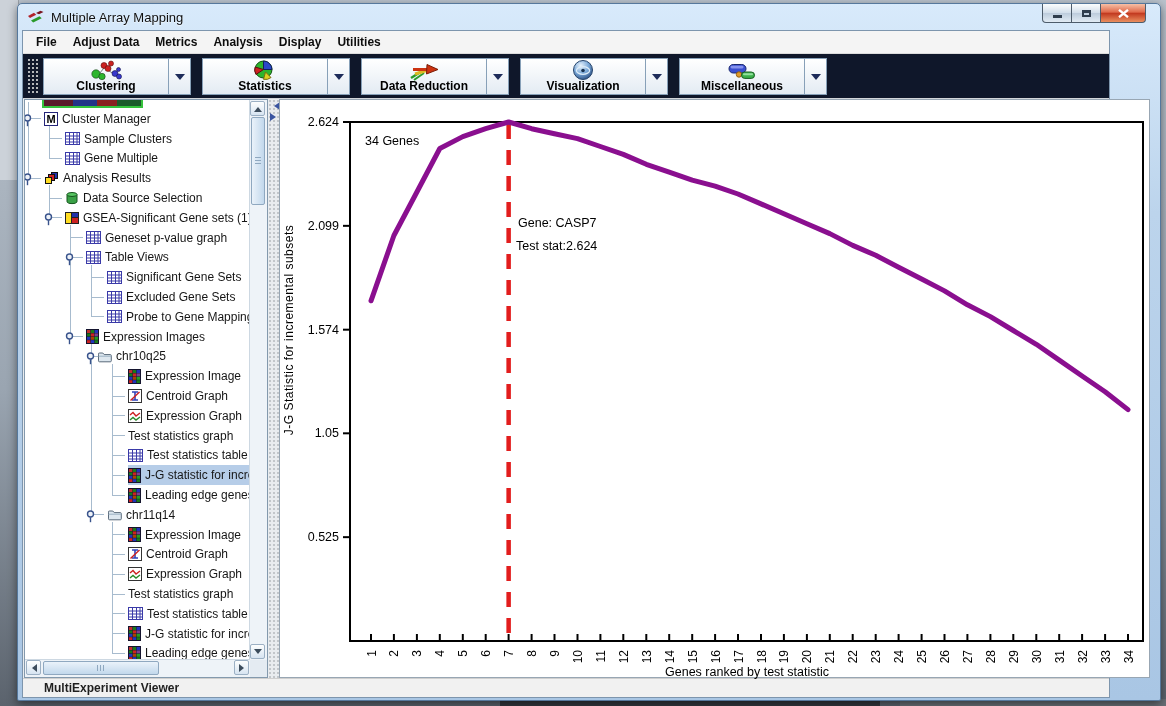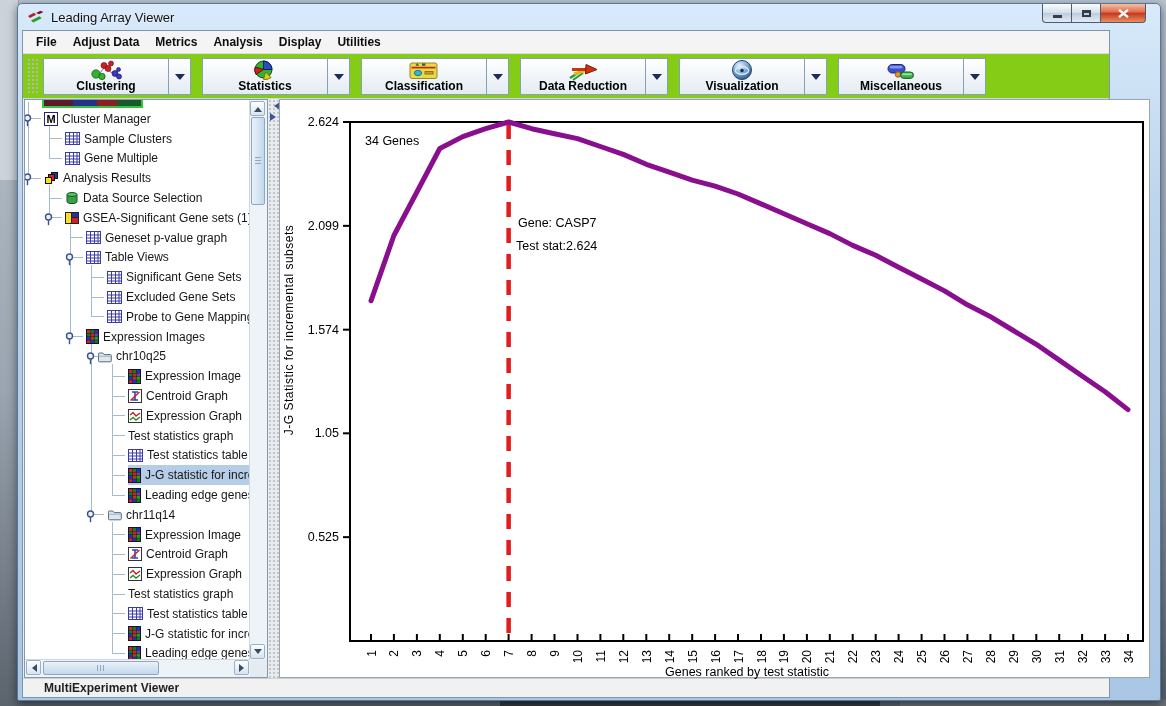--- a/index.html
+++ b/index.html
@@ -29,21 +29,21 @@
       background:linear-gradient(#f6c0a6,#e06a4b 45%,#c23a20 52%,#e98e5e)}
   .g-min{width:9px;height:3px;background:#2f3d4d;margin-top:7px}
   .g-max{width:9px;height:7px;box-sizing:border-box;border:2px solid #2f3d4d;border-top:3px solid #2f3d4d}
 
   .client{position:absolute;left:4px;top:26px;width:1088px;height:668px;background:#eef0f2;
           border:1px solid #7d95ad;box-sizing:border-box;display:flex;flex-direction:column}
 
   
   .menubar{height:22px;background:#f4f4f4;border-bottom:1px solid #dcdcdc;display:flex;align-items:center;padding-left:5px}
   .menu-item{font-size:12px;font-weight:700;color:#0d0d0d;padding:2px 8px;cursor:default}
-  .toolbar{height:44px;background:#84cc16;border-bottom:1px solid #d2d6da;display:flex;align-items:center;padding-left:4px}
+  .toolbar{height:44px;background:#0f172a;border-bottom:1px solid #d2d6da;display:flex;align-items:center;padding-left:4px}
   .tb-handle{width:13px;height:36px;margin-right:3px;
       background-image:radial-gradient(#b4b7ba 1px,transparent 1.3px);background-size:4px 4px}
   .tb-group{display:flex;margin-right:11px}
   .tb-main{width:126px;height:37px;box-sizing:border-box;border:1px solid #87a0b8;
       background:linear-gradient(#ffffff,#e3ebf3);display:flex;flex-direction:column;
       align-items:center;justify-content:flex-end;padding-bottom:1px}
   .tb-icon{height:21px;display:flex;align-items:flex-end;margin-bottom:-1px}
   .tb-label{font-size:12px;font-weight:700;color:#000;line-height:13px;white-space:nowrap}
   .tb-arrow{width:22px;height:37px;box-sizing:border-box;border:1px solid #87a0b8;border-left:none;
       background:linear-gradient(#ffffff,#e3ebf3);display:flex;align-items:center;justify-content:center}
@@ -111,21 +111,21 @@
 <div class="frag-b1"></div>
 <div class="frag-b2"></div>
 
 <div class="window">
   <div class="titlebar">
     <span class="title-icon" id="appicon"><svg width="18" height="15">
           <path d="M1 6l6-3.2 2.2 2L3 8z" fill="#b2222a"></path>
           <path d="M9 3l4.5-2.2 3 1.2-4.5 2.2z" fill="#7a1520"></path>
           <path d="M4 10.5l8.5-4.3 2.2 2-8.5 4.3z" fill="#2a9a2a"></path>
         </svg></span>
-    <span class="title-text">Leading Array Viewer</span>
+    <span class="title-text">Multiple Array Mapping</span>
     <div class="win-controls">
       <div class="win-btn min">
           <span class="g-min"></span>
         </div>
       <div class="win-btn max">
           <span class="g-max"></span>
         </div>
       <div class="win-btn close">
         <svg width="11" height="9">
             <path d="M1 .8L10 8.2M10 .8L1 8.2" stroke="#fff" stroke-width="2.3"></path>
@@ -175,38 +175,20 @@
     <div class="tb-main">
       <span class="tb-icon">
               <svg width="24" height="21">
                 <circle cx="10.5" cy="9.5" r="8.5" fill="#2db52d" stroke="#0f4f0f"></circle>
                 <path d="M10.5 9.5V1a8.5 8.5 0 018.5 8.5z" fill="#2a48c8" stroke="#10205a"></path>
                 <path d="M10.5 9.5L3 14.5A8.5 8.5 0 012.2 7z" fill="#cc2222" stroke="#5a0f0f"></path>
                 <path d="M12.5 12l5.5 5.5a8.5 8.5 0 01-7.5 1.8z" fill="#ddcf22" stroke="#7a700d"></path>
               </svg>
             </span>
       <span class="tb-label">Statistics</span>
-    </div>
-    <div class="tb-arrow">
-      <span class="tri-down"></span>
-    </div>
-  </div>
-        <div class="tb-group">
-    <div class="tb-main">
-      <span class="tb-icon">
-              <svg width="30" height="20">
-                <rect x="1" y="2" width="27" height="15.5" rx="2" fill="#e8d84a" stroke="#97891d"></rect>
-                <path d="M6.5 4.8l3.6 0-1.8-3z" fill="#3a6a2a"></path>
-                <rect x="13" y="2.4" width="3.4" height="2.4" fill="#3a6a2a"></rect>
-                <path d="M2.5 6.6h24" stroke="#cc2222" stroke-width="1.7"></path>
-                <ellipse cx="9" cy="12" rx="3.6" ry="2.7" fill="#35b6c9" stroke="#1d7a88"></ellipse>
-                <rect x="16" y="10.6" width="8" height="2.4" fill="#caa52a" stroke="#8a6f14"></rect>
-              </svg>
-            </span>
-      <span class="tb-label">Classification</span>
     </div>
     <div class="tb-arrow">
       <span class="tri-down"></span>
     </div>
   </div>
         <div class="tb-group">
     <div class="tb-main">
       <span class="tb-icon">
               <svg width="31" height="20">
                 <path d="M2 17l11-7" stroke="#2a9a2a" stroke-width="2.4"></path>

